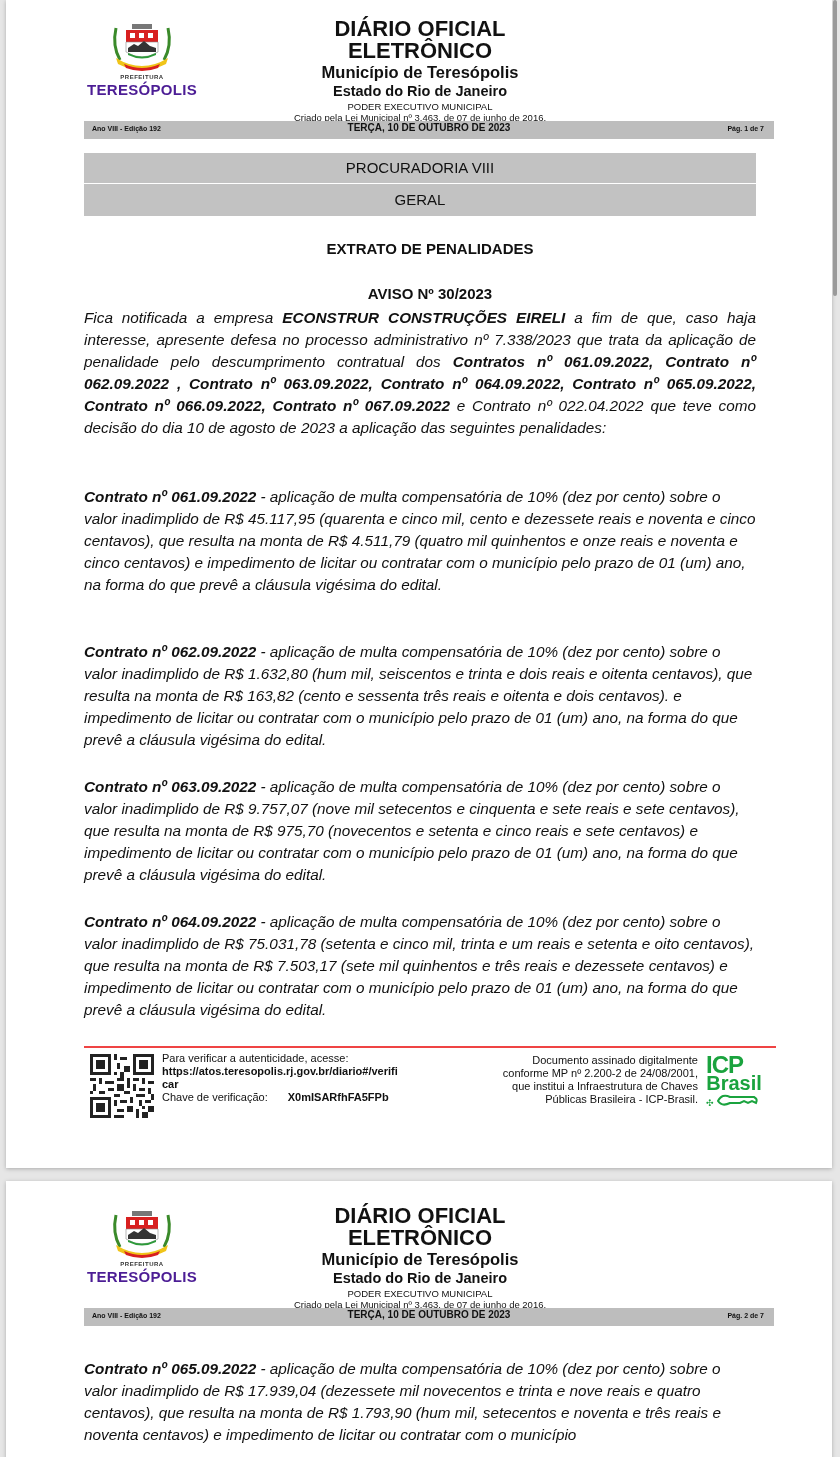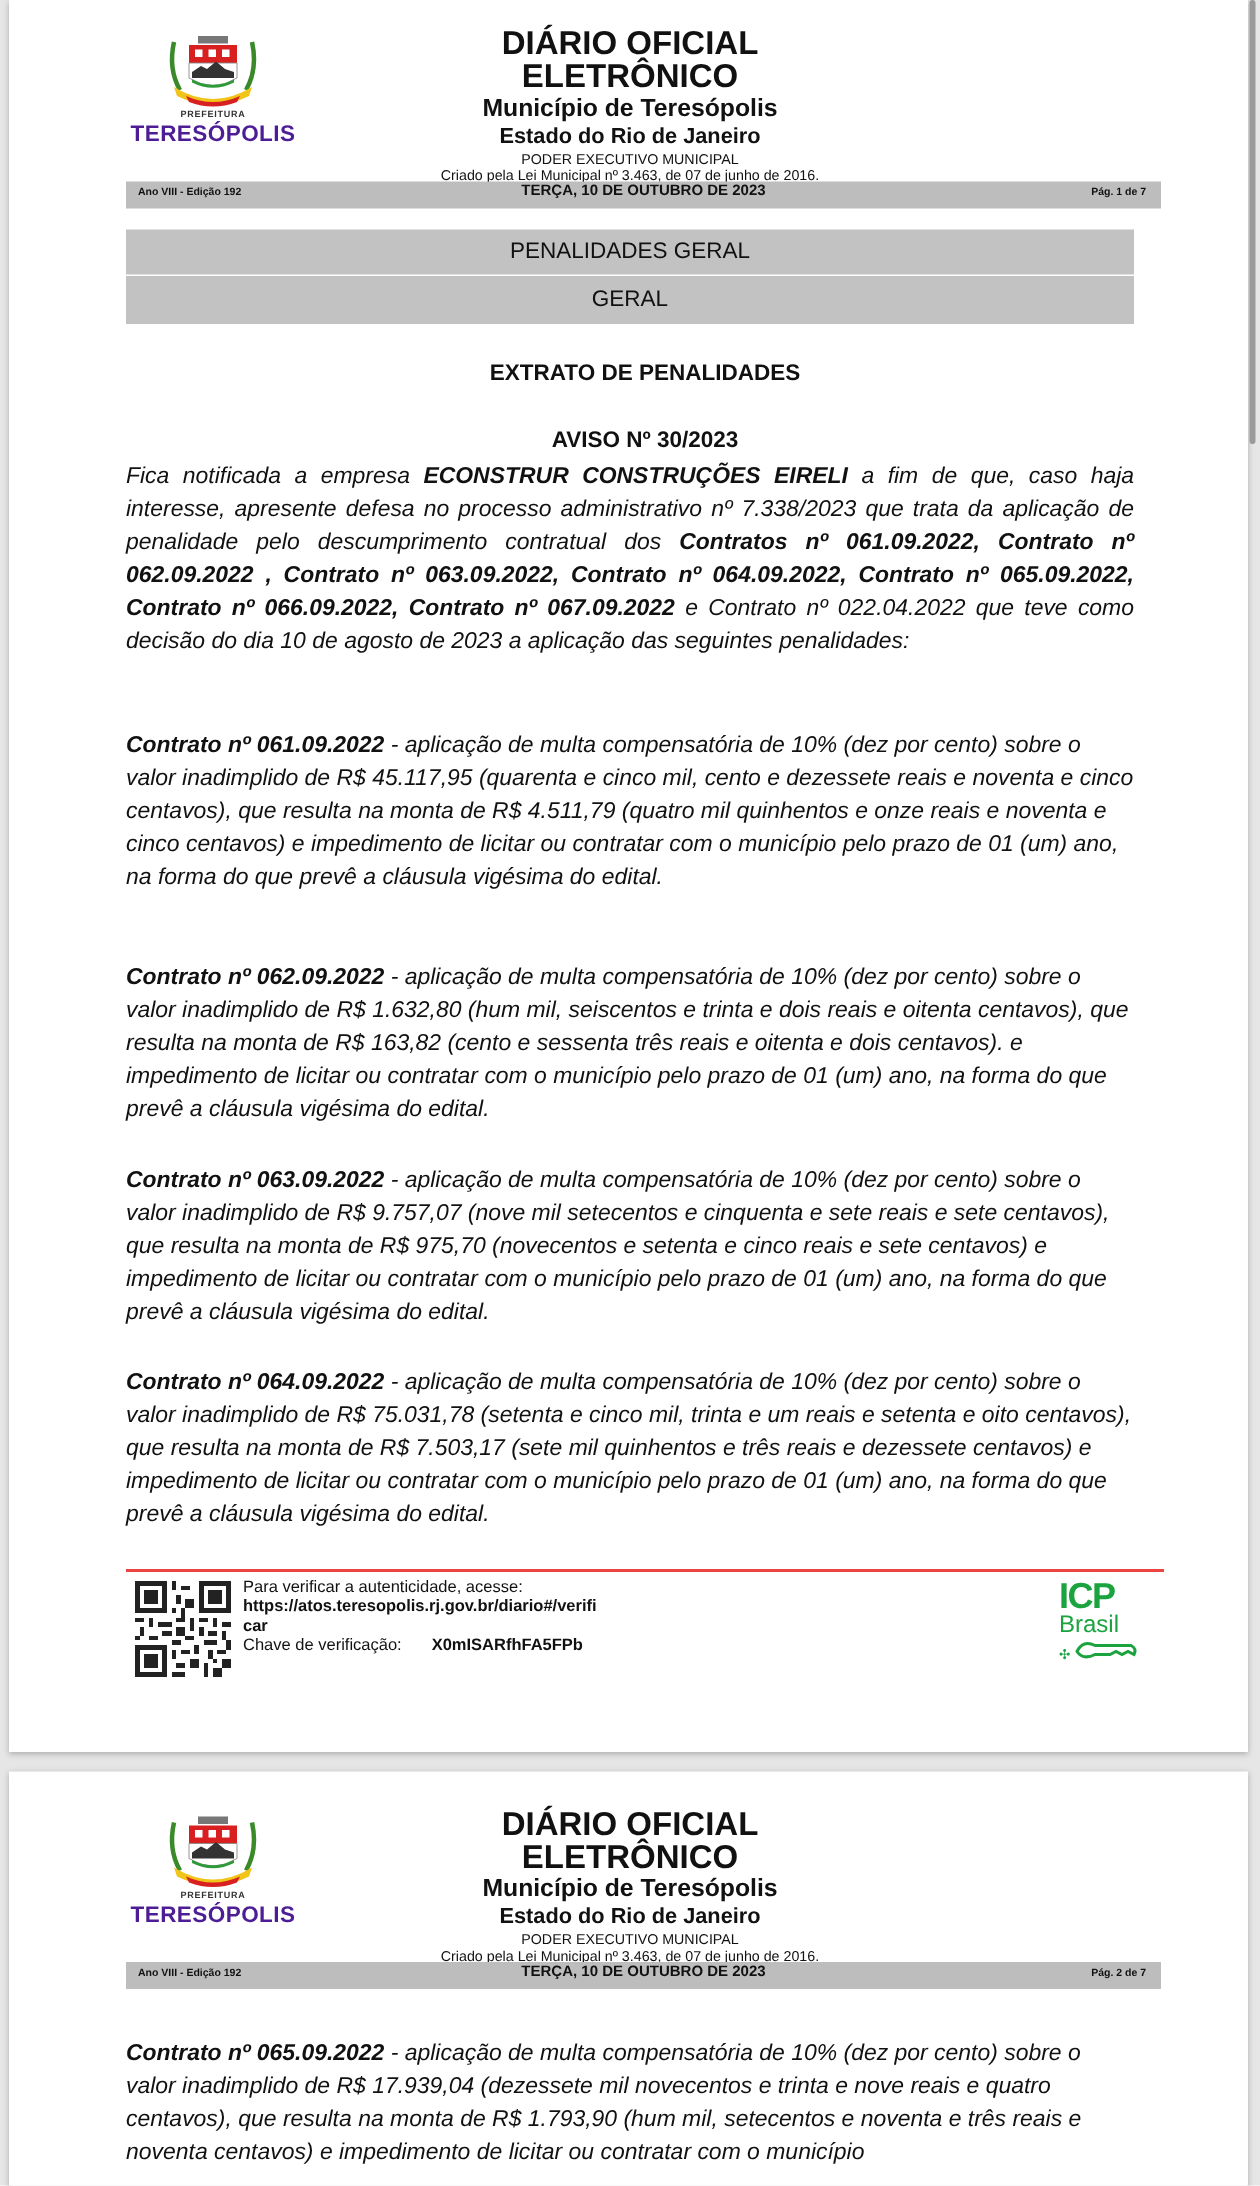--- a/index.html
+++ b/index.html
@@ -30,21 +30,21 @@
   .para b { font-weight: bold; }
   .footer { position: absolute; left: 78px; top: 1046px; width: 692px; height: 76px; border-top: 2px solid #ef4444; }
   .qr { position: absolute; left: 6px; top: 6px; width: 64px; height: 64px; }
   .verif { position: absolute; left: 78px; top: 4px; font-size: 11px; line-height: 13px; }
   .verif .url { font-weight: bold; width: 240px; word-break: break-all; }
   .verif .key { margin-top: 0; }
   .verif .key b { margin-left: 20px; }
   .sign { position: absolute; right: 78px; top: 6px; width: 240px; text-align: right; font-size: 11px; line-height: 13px; }
   .icp { position: absolute; right: 14px; top: 6px; width: 56px; height: 66px; color: #1aa33e; }
   .icp .i1 { font-size: 24px; font-weight: bold; line-height: 22px; letter-spacing: -1px; }
-  .icp .i2 { font-size: 16px; font-weight: normal; line-height: 15px; }
+  .icp .i2 { font-size: 20px; font-weight: bold; line-height: 15px; text-align: center; }
   .scrollbar { position: absolute; right: 3px; top: 0; width: 4px; height: 296px; background: #9a9a9a; border-radius: 2px; }
 </style>
 </head>
 <body>
 
 <div class="page" id="page1">
   <div class="hdr">
     <div class="logo">
       <svg width="64" height="52" viewBox="0 0 64 52">
         <path d="M6 6 Q2 24 10 38" stroke="#3a8a2a" stroke-width="3" fill="none"></path>
@@ -71,21 +71,21 @@
       <div class="t5">Criado pela Lei Municipal nº 3.463, de 07 de junho de 2016.</div>
     </div>
   </div>
 
   <div class="dateband" style="top:121px;">
     <span class="ed">Ano VIII - Edição 192</span>
     <span class="dt">TERÇA, 10 DE OUTUBRO DE 2023</span>
     <span class="pg">Pág. 1 de 7</span>
   </div>
 
-  <div class="secband" style="top:153px;height:30px;line-height:30px;">PENALIDADES GERAL</div>
+  <div class="secband" style="top:153px;height:30px;line-height:30px;">PROCURADORIA VIII</div>
   <div class="secband" style="top:184px;height:32px;line-height:32px;">GERAL</div>
 
   <div class="heading" style="top:240px;">EXTRATO DE PENALIDADES</div>
   <div class="heading" style="top:285px;">AVISO Nº 30/2023</div>
 
   <div class="para just" id="intro" style="top:307px;"><span>Fica notificada a empresa </span><b>ECONSTRUR CONSTRUÇÕES EIRELI</b><span> a fim de que, caso haja interesse, apresente defesa no processo administrativo nº 7.338/2023 que trata da aplicação de penalidade pelo descumprimento contratual dos </span><b>Contratos nº 061.09.2022, Contrato nº 062.09.2022 , Contrato nº 063.09.2022, Contrato nº 064.09.2022, Contrato nº 065.09.2022, Contrato nº 066.09.2022, Contrato nº 067.09.2022</b><span> e Contrato nº 022.04.2022 que teve como decisão do dia 10 de agosto de 2023 a aplicação das seguintes penalidades:</span></div>
 
   <div class="para contract" style="top:486px;"><b>Contrato nº 061.09.2022</b><span> - aplicação de multa compensatória de 10% (dez por cento) sobre o valor inadimplido de R$ 45.117,95 (quarenta e cinco mil, cento e dezessete reais e noventa e cinco centavos), que resulta na monta de R$ 4.511,79 (quatro mil quinhentos e onze reais e noventa e cinco centavos) e impedimento de licitar ou contratar com o município pelo prazo de 01 (um) ano, na forma do que prevê a cláusula vigésima do edital.</span></div>
   <div class="para contract" style="top:641px;"><b>Contrato nº 062.09.2022</b><span> - aplicação de multa compensatória de 10% (dez por cento) sobre o valor inadimplido de R$ 1.632,80 (hum mil, seiscentos e trinta e dois reais e oitenta centavos), que resulta na monta de R$ 163,82 (cento e sessenta três reais e oitenta e dois centavos). e impedimento de licitar ou contratar com o município pelo prazo de 01 (um) ano, na forma do que prevê a cláusula vigésima do edital.</span></div>
   <div class="para contract" style="top:776px;"><b>Contrato nº 063.09.2022</b><span> - aplicação de multa compensatória de 10% (dez por cento) sobre o valor inadimplido de R$ 9.757,07 (nove mil setecentos e cinquenta e sete reais e sete centavos), que resulta na monta de R$ 975,70 (novecentos e setenta e cinco reais e sete centavos) e impedimento de licitar ou contratar com o município pelo prazo de 01 (um) ano, na forma do que prevê a cláusula vigésima do edital.</span></div>
@@ -95,20 +95,26 @@
     <svg class="qr" viewBox="0 0 21 21" shape-rendering="crispEdges">
       <rect width="21" height="21" fill="#fff"></rect>
       <path fill="#222" d="M0 0h7v7h-7zM1 1v5h5v-5zM2 2h3v3h-3zM14 0h7v7h-7zM15 1v5h5v-5zM16 2h3v3h-3zM0 14h7v7h-7zM1 15v5h5v-5zM2 16h3v3h-3zM8 0h1v2h-1zM10 1h2v1h-2zM9 3h1v2h-1zM11 4h2v2h-2zM8 6h1v1h-1zM10 6h1v2h-1zM0 8h2v1h-2zM3 8h1v2h-1zM5 9h3v1h-3zM9 8h2v1h-2zM12 8h1v3h-1zM14 8h2v1h-2zM17 8h1v2h-1zM19 9h2v1h-2zM1 10h1v2h-1zM6 11h2v1h-2zM9 10h2v2h-2zM14 10h1v2h-1zM16 11h2v1h-2zM19 11h1v2h-1zM0 12h1v1h-1zM3 12h2v1h-2zM8 13h2v1h-2zM11 12h2v1h-2zM15 13h3v1h-3zM20 13h1v2h-1zM8 15h1v2h-1zM10 15h2v1h-2zM13 14h1v2h-1zM16 15h1v2h-1zM18 15h2v1h-2zM9 18h2v1h-2zM12 17h2v2h-2zM15 18h1v3h-1zM17 17h1v1h-1zM19 17h2v2h-2zM8 20h3v1h-3zM17 19h2v2h-2z"></path>
     </svg>
     <div class="verif">
       <div>Para verificar a autenticidade, acesse:</div>
       <div class="url">https://atos.teresopolis.rj.gov.br/diario#/verificar</div>
       <div class="key">
         <span>Chave de verificação:</span><b>X0mISARfhFA5FPb</b>
       </div>
+    </div>
+    <div class="sign">
+      <div>Documento assinado digitalmente</div>
+      <div>conforme MP nº 2.200-2 de 24/08/2001,</div>
+      <div>que institui a Infraestrutura de Chaves</div>
+      <div>Públicas Brasileira - ICP-Brasil.</div>
     </div>
     <div class="icp">
       <div class="i1">ICP</div>
       <div class="i2">Brasil</div>
       <svg width="56" height="20" viewBox="0 0 56 20">
         <text x="0" y="15" font-size="9" fill="#1aa33e" font-family="Liberation Sans, sans-serif">✣</text>
         <path d="M12 10 Q16 2 24 6 L48 6 Q52 8 50 12 L46 10 L42 12 L38 10 L34 12 L24 12 Q16 16 12 10 Z" fill="none" stroke="#1aa33e" stroke-width="2"></path>
       </svg>
     </div>
   </div>

